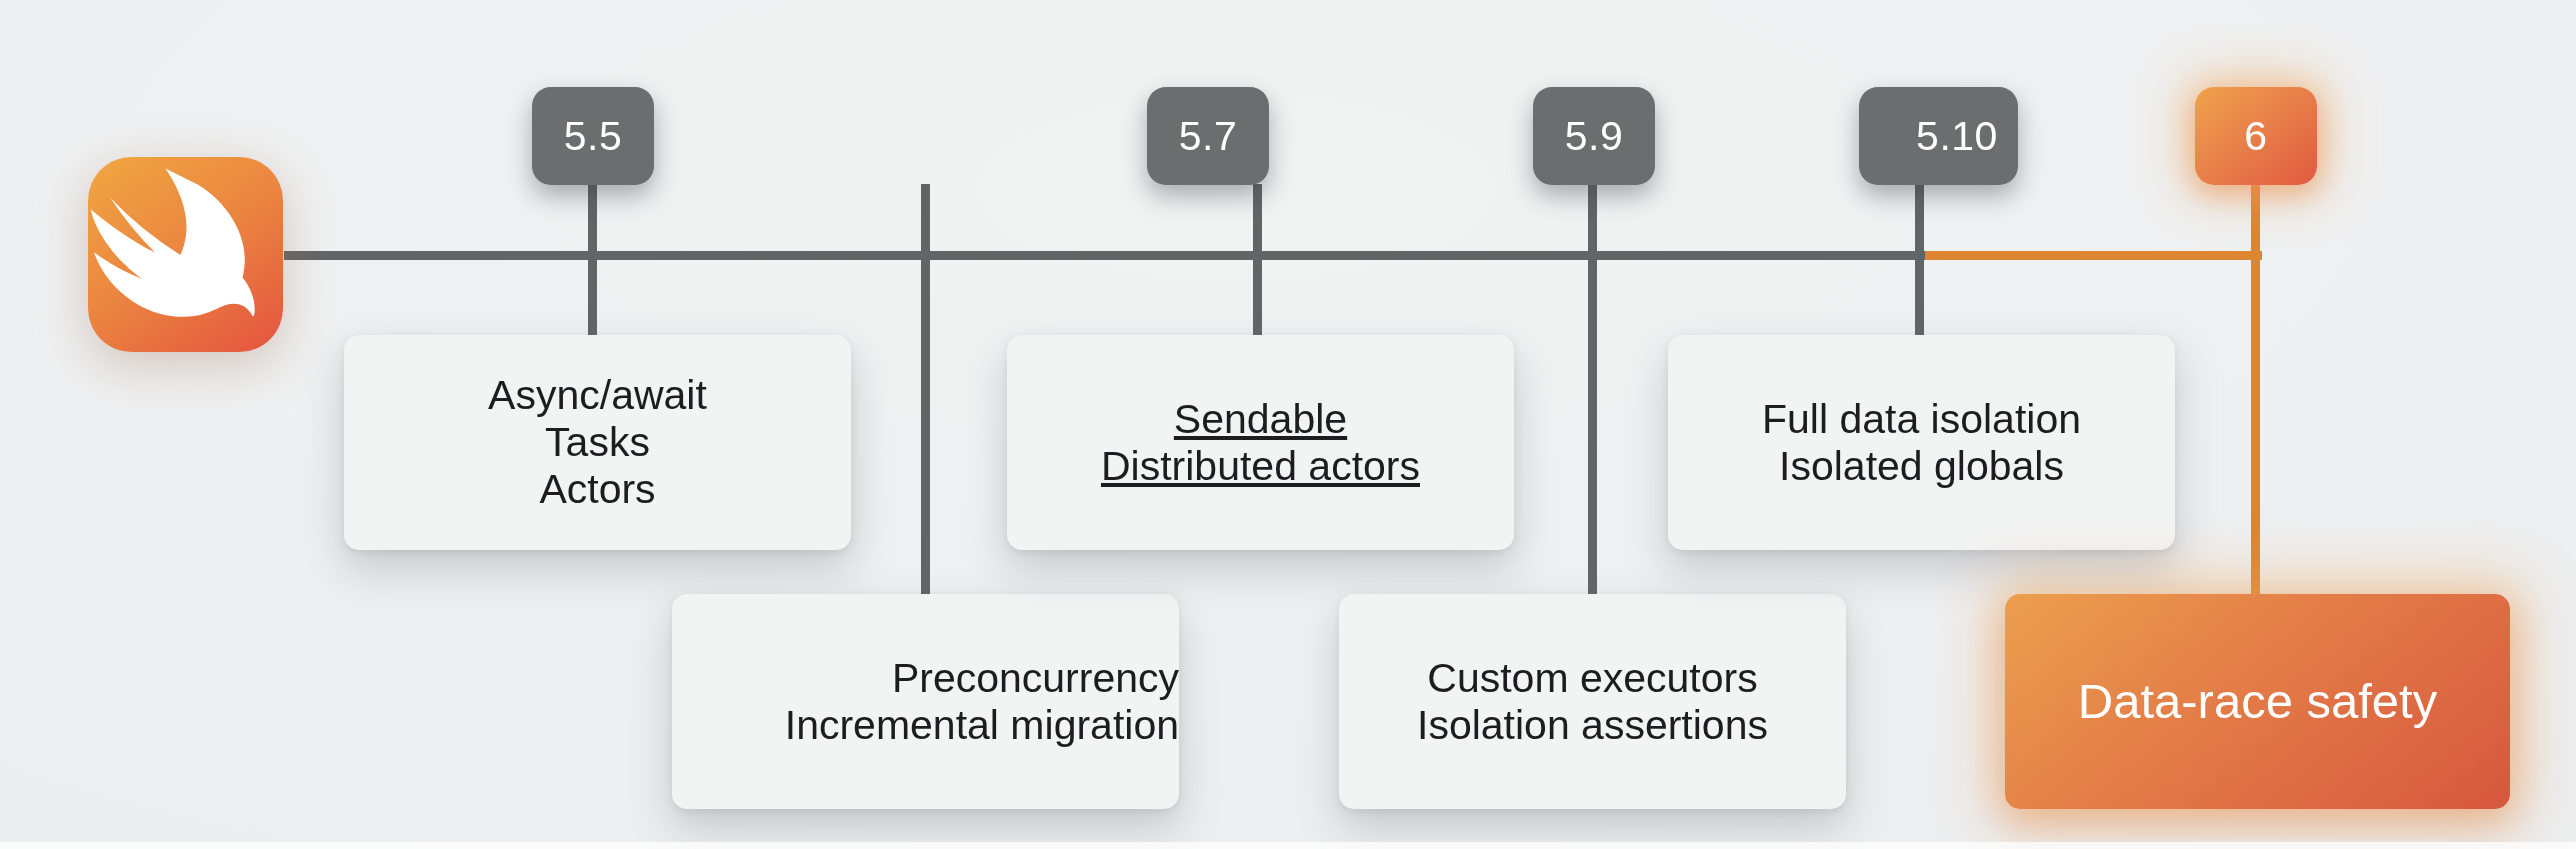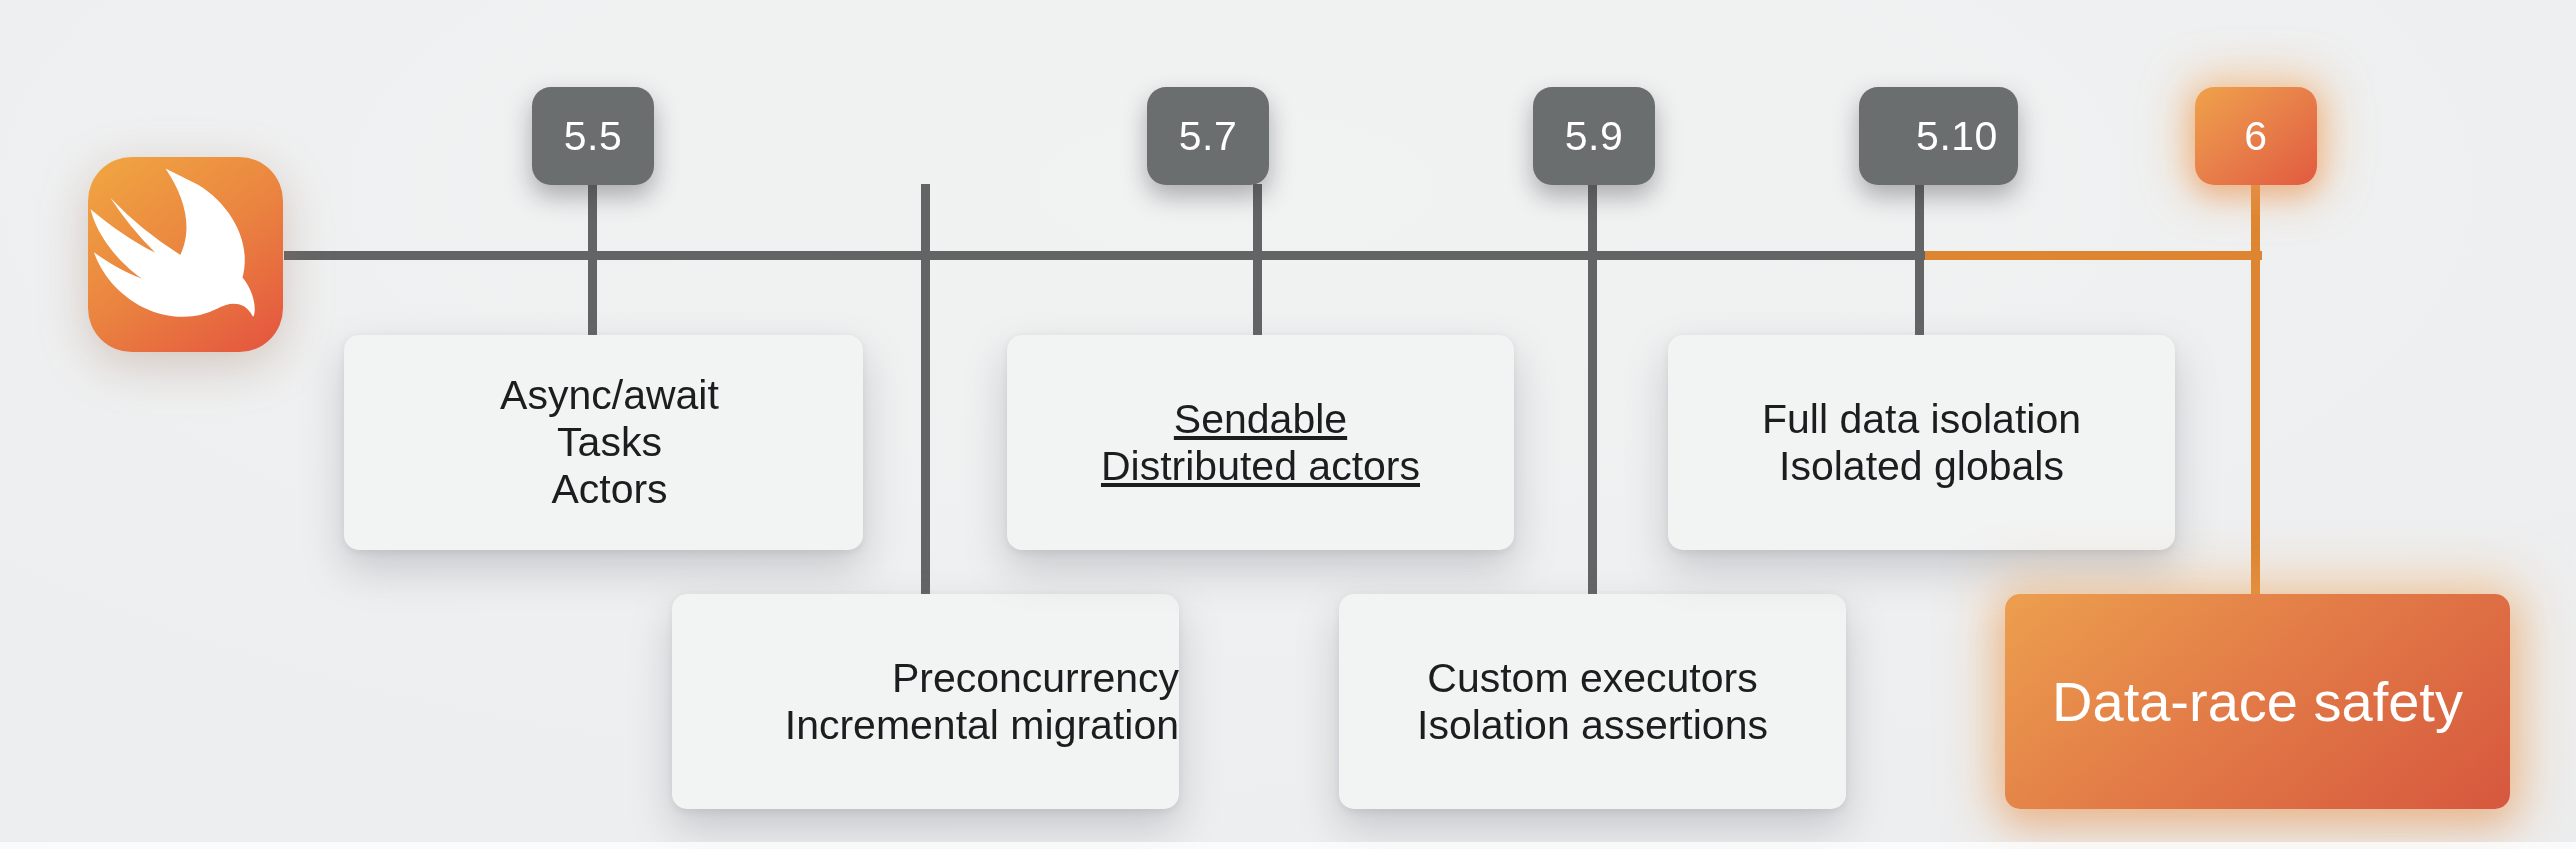--- a/index.html
+++ b/index.html
@@ -82,30 +82,30 @@
     border-radius: 15px;
     background: #f2f3f3;
     color: #1d1d1f;
     font-size: 41px;
     line-height: 47px;
     display: flex; flex-direction: column;
     align-items: center; justify-content: center;
     text-align: center;
     box-shadow: 0 19px 41px rgba(105,110,120,0.30), 0 2.8px 7.5px rgba(105,110,120,0.12);
   }
-  .card.c1 { left: 344px;  top: 335px; padding-left: 12px; }
+  .card.c1 { left: 344px;  top: 335px; }
   .card.c2 { left: 672px;  top: 594px; align-items: flex-end; }
   .card.c3 { left: 1007px; top: 335px; text-decoration: underline; }
   .card.c4 { left: 1339px; top: 594px; }
   .card.c5 { left: 1668px; top: 335px; }
   .card.c6 {
     left: 2005px; top: 594px; width: 505px;
     background: linear-gradient(140deg, #ec9f4e 0%, #e27a47 48%, #d6573e 100%);
     color: #ffffff;
-    font-size: 56px;
+    font-size: 49px;
     box-shadow: 0 0 52px 13px rgba(244,170,92,0.50), 0 15px 36px rgba(209,105,60,0.32);
   }
   .card span { display: block; }
 </style>
 </head>
 <body>
 
 <div class="stage">
 
   <div class="hline gray"></div>

